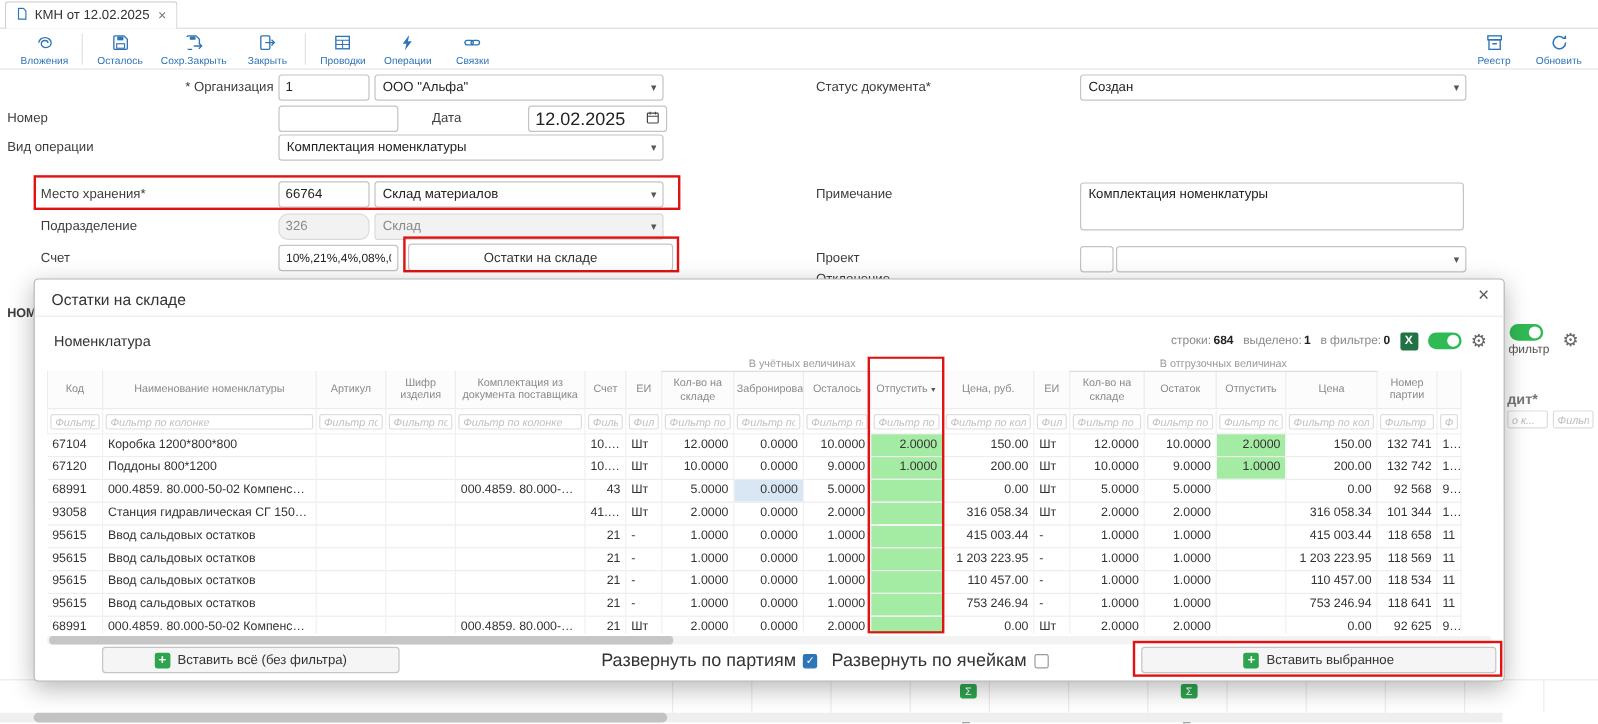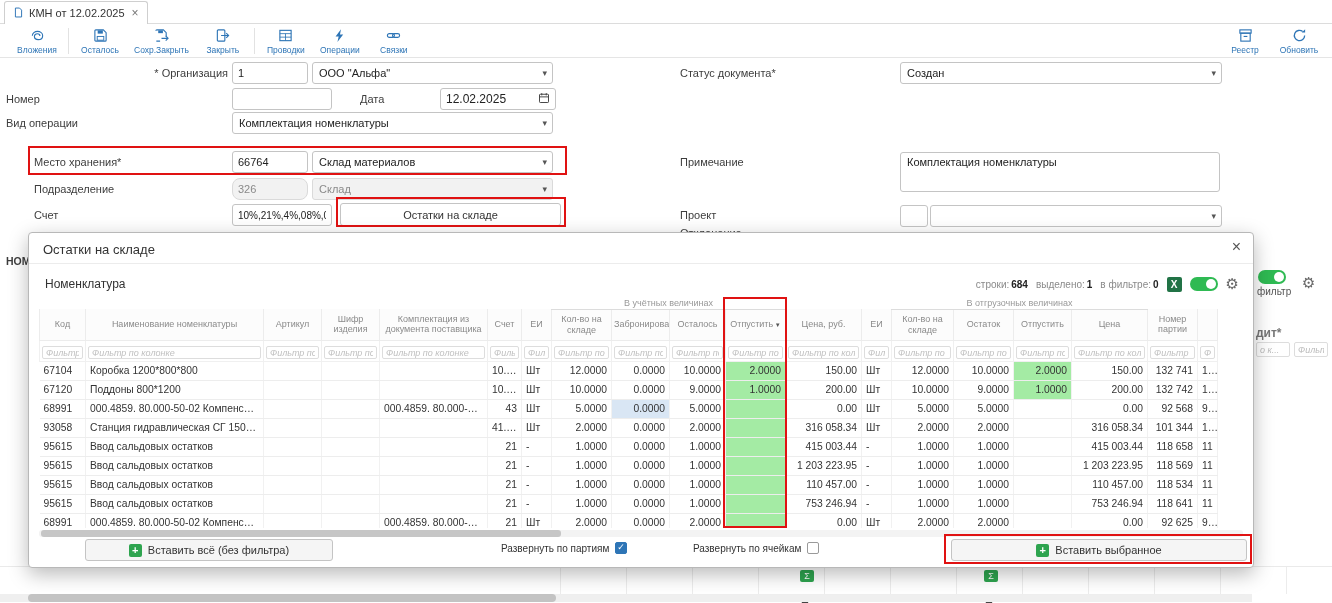--- a/index.html
+++ b/index.html
@@ -26,21 +26,21 @@
   
   .lbl{position:absolute;font-size:11px;color:#3d3d3d;height:22px;line-height:22px;white-space:nowrap;}
   .lbl.r{text-align:right;}
   .inp{position:absolute;height:22px;border:1px solid #c4c4c4;border-radius:3px;background:#fff;font-family:inherit;
        font-size:11px;color:#222;padding:0 5px;box-sizing:border-box;outline:none;}
   .inp.dis{background:#f2f2f2;color:#8a8a8a;border-color:#dadada;border-radius:8px;}
   .sel{position:absolute;height:22px;border:1px solid #c4c4c4;border-radius:3px;background:#fff;font-size:11px;color:#222;
        display:flex;align-items:center;padding:0 18px 0 6px;box-sizing:border-box;white-space:nowrap;overflow:hidden;cursor:pointer;}
   .sel::after{content:"▾";position:absolute;right:5px;color:#555;font-size:9px;}
   .sel.dis{background:#f2f2f2;color:#8a8a8a;border-color:#dadada;}
-  .datebox{position:absolute;height:22px;border:1px solid #c4c4c4;border-radius:3px;background:#fff;font-size:12px;color:#222;
+  .datebox{position:absolute;height:22px;border:1px solid #c4c4c4;border-radius:3px;background:#fff;font-size:15px;color:#222;
        display:flex;align-items:center;justify-content:space-between;padding:0 5px;box-sizing:border-box;cursor:pointer;}
   .note{position:absolute;border:1px solid #c4c4c4;border-radius:3px;font-size:11px;color:#222;padding:3px 6px;box-sizing:border-box;background:#fff;}
   .btn{position:absolute;border:1px solid #c4c4c4;border-radius:3px;background:#fff;font-size:11px;color:#333;
        display:flex;align-items:center;justify-content:center;gap:6px;box-sizing:border-box;cursor:pointer;}
   .params{position:absolute;left:0;top:130px;width:100%;height:16px;border-top:1px solid #e2e2e2;border-bottom:1px solid #efefef;background:#fff;}
   .params .t{position:absolute;left:6px;top:2px;font-size:10.5px;font-weight:bold;color:#333;}
   .params .arr{position:absolute;right:10px;top:1px;color:#888;font-size:9px;}
   .params .arr::before{content:"▴";}
 
   
@@ -93,21 +93,21 @@
            white-space:nowrap;overflow:hidden;text-overflow:ellipsis;background:#fff;}
   td.num{text-align:right;}
   td.green{background:#a4eba4;}
   td.selcell{background:#d9e6f4;}
   .col-hl{position:absolute;left:684px;top:0;width:64px;height:231px;border:2px solid #e01212;box-sizing:border-box;pointer-events:none;}
 
   .m-scroll{position:absolute;left:10px;top:297px;width:1204px;height:7px;background:#f3f3f3;border-radius:3px;}
   .m-scroll .thumb{position:absolute;left:2px;top:0;width:520px;height:7px;background:#c6c6c6;border-radius:3px;}
   .plus{width:13px;height:13px;background:#2ea44f;border-radius:2px;color:#fff;font-weight:bold;font-size:11px;line-height:13px;text-align:center;display:inline-block;flex:0 0 auto;}
   .plus::before{content:"+";}
-  .chkgrp{position:absolute;display:flex;align-items:center;gap:6px;font-size:10px;color:#333;cursor:pointer;}
+  .chkgrp{position:absolute;display:flex;align-items:center;gap:6px;font-size:15px;color:#333;cursor:pointer;}
   .cb{width:12px;height:12px;border:1px solid #9a9a9a;border-radius:2px;background:#fff;display:inline-block;position:relative;box-sizing:border-box;}
   .cb.on{background:#2e75b6;border-color:#2e75b6;}
   .cb.on::after{content:"✓";color:#fff;font-size:9px;position:absolute;left:1px;top:-1px;}
 </style>
 </head>
 <body>
 
 <div class="screen">
 
   <div class="tabbar">

